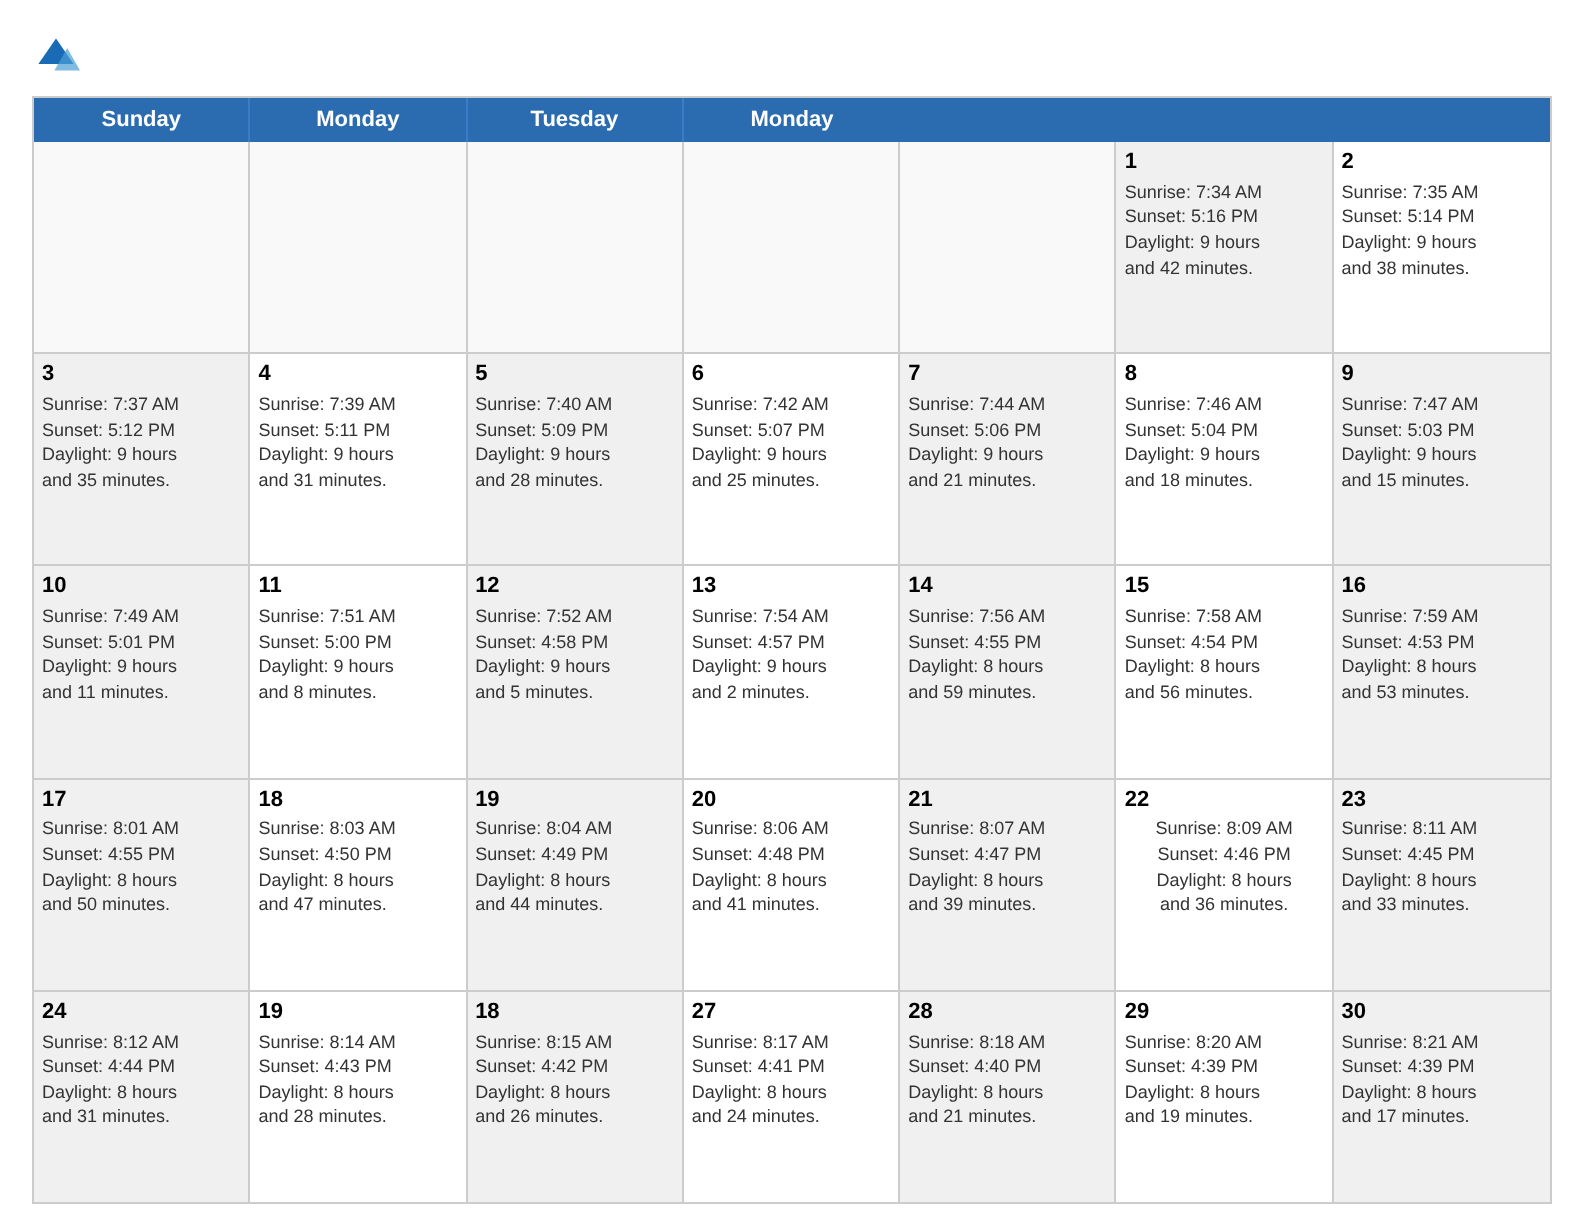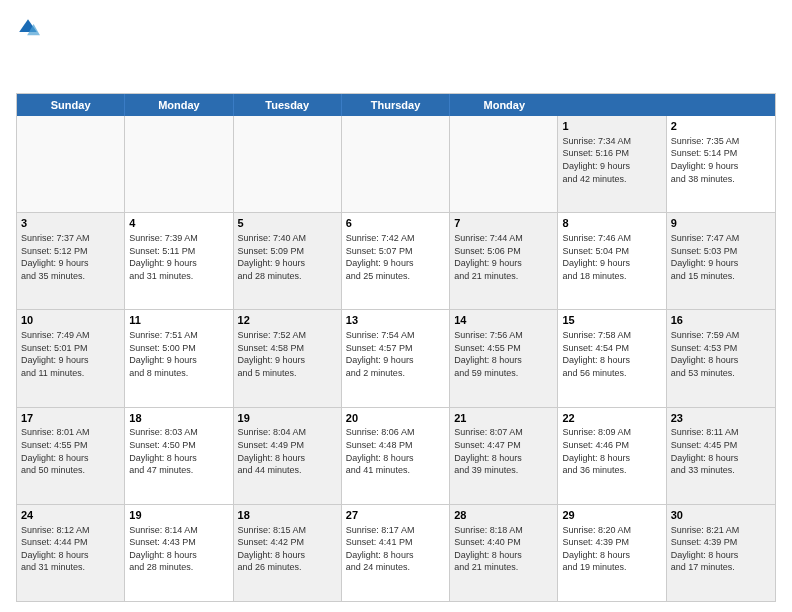--- a/index.html
+++ b/index.html
@@ -49,21 +49,20 @@
     }
     .location {
       font-size: 14px;
       color: #555;
     }
     .calendar {
       flex: 1;
       display: flex;
       flex-direction: column;
       border: 1px solid #ccc;
-      margin-top: 45px;
     }
     .cal-header {
       display: grid;
       grid-template-columns: repeat(7, 1fr);
       background: #2b6cb0;
     }
     .cal-header-cell {
       color: #fff;
       font-size: 11px;
       font-weight: bold;
@@ -129,21 +128,20 @@
       <div class="month-title"></div>
       <div class="location"></div>
     </div>
   </div>
 
   <div class="calendar">
     <div class="cal-header">
     <div class="cal-header-cell">Sunday</div>
         <div class="cal-header-cell">Monday</div>
         <div class="cal-header-cell">Tuesday</div>
-        <div class="cal-header-cell">Thursday</div>
         <div class="cal-header-cell">Monday</div>
       </div>
     <div class="cal-body">
     <div class="cal-row">
           <div class="cal-cell empty"></div>
           <div class="cal-cell empty"></div>
           <div class="cal-cell empty"></div>
           <div class="cal-cell empty"></div>
           <div class="cal-cell empty"></div>
           <div class="cal-cell shaded">
@@ -294,21 +292,21 @@
           </div>
           <div class="cal-cell shaded">
             <span class="day-num">21</span>
             <div class="day-info" style="white-space: pre-line;">Sunrise: 8:07 AM
 Sunset: 4:47 PM
 Daylight: 8 hours
 and 39 minutes.</div>
           </div>
           <div class="cal-cell">
             <span class="day-num">22</span>
-            <div class="day-info" style="white-space: pre-line;">Sunrise: 8:09 AM
+            <div class="day-info" style="white-space: pre-line; text-align: center;">Sunrise: 8:09 AM
 Sunset: 4:46 PM
 Daylight: 8 hours
 and 36 minutes.</div>
           </div>
           <div class="cal-cell shaded">
             <span class="day-num">23</span>
             <div class="day-info" style="white-space: pre-line;">Sunrise: 8:11 AM
 Sunset: 4:45 PM
 Daylight: 8 hours
 and 33 minutes.</div>

